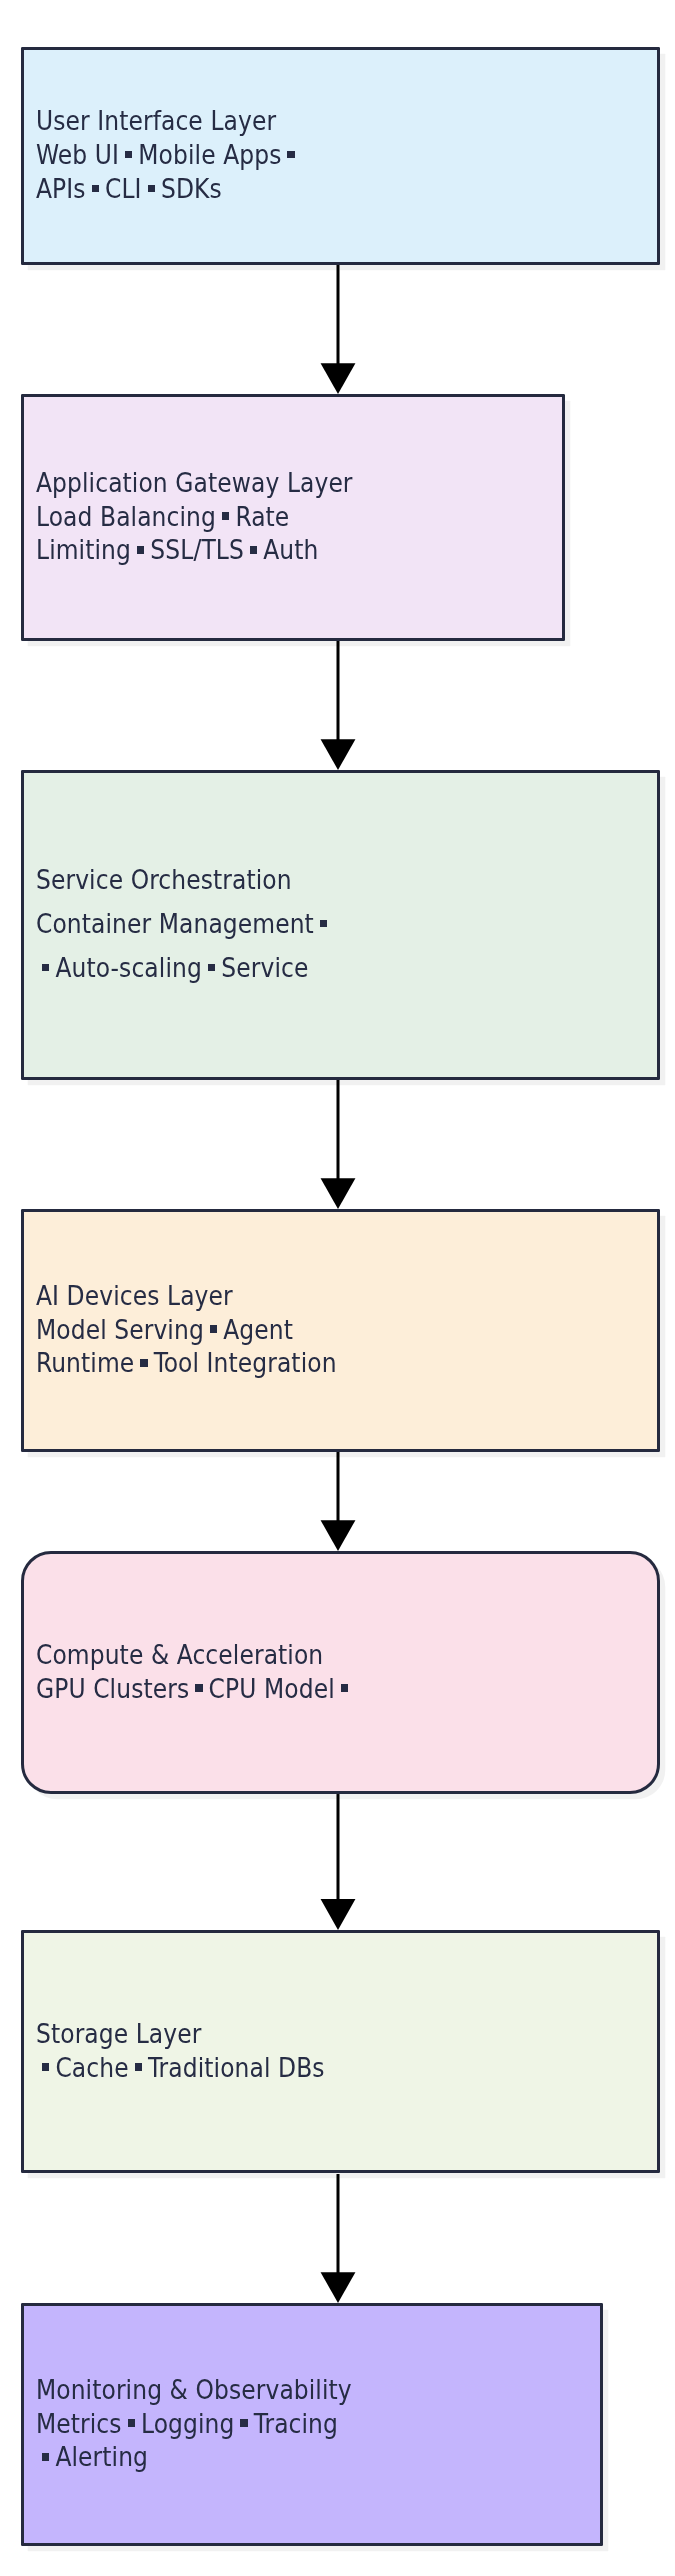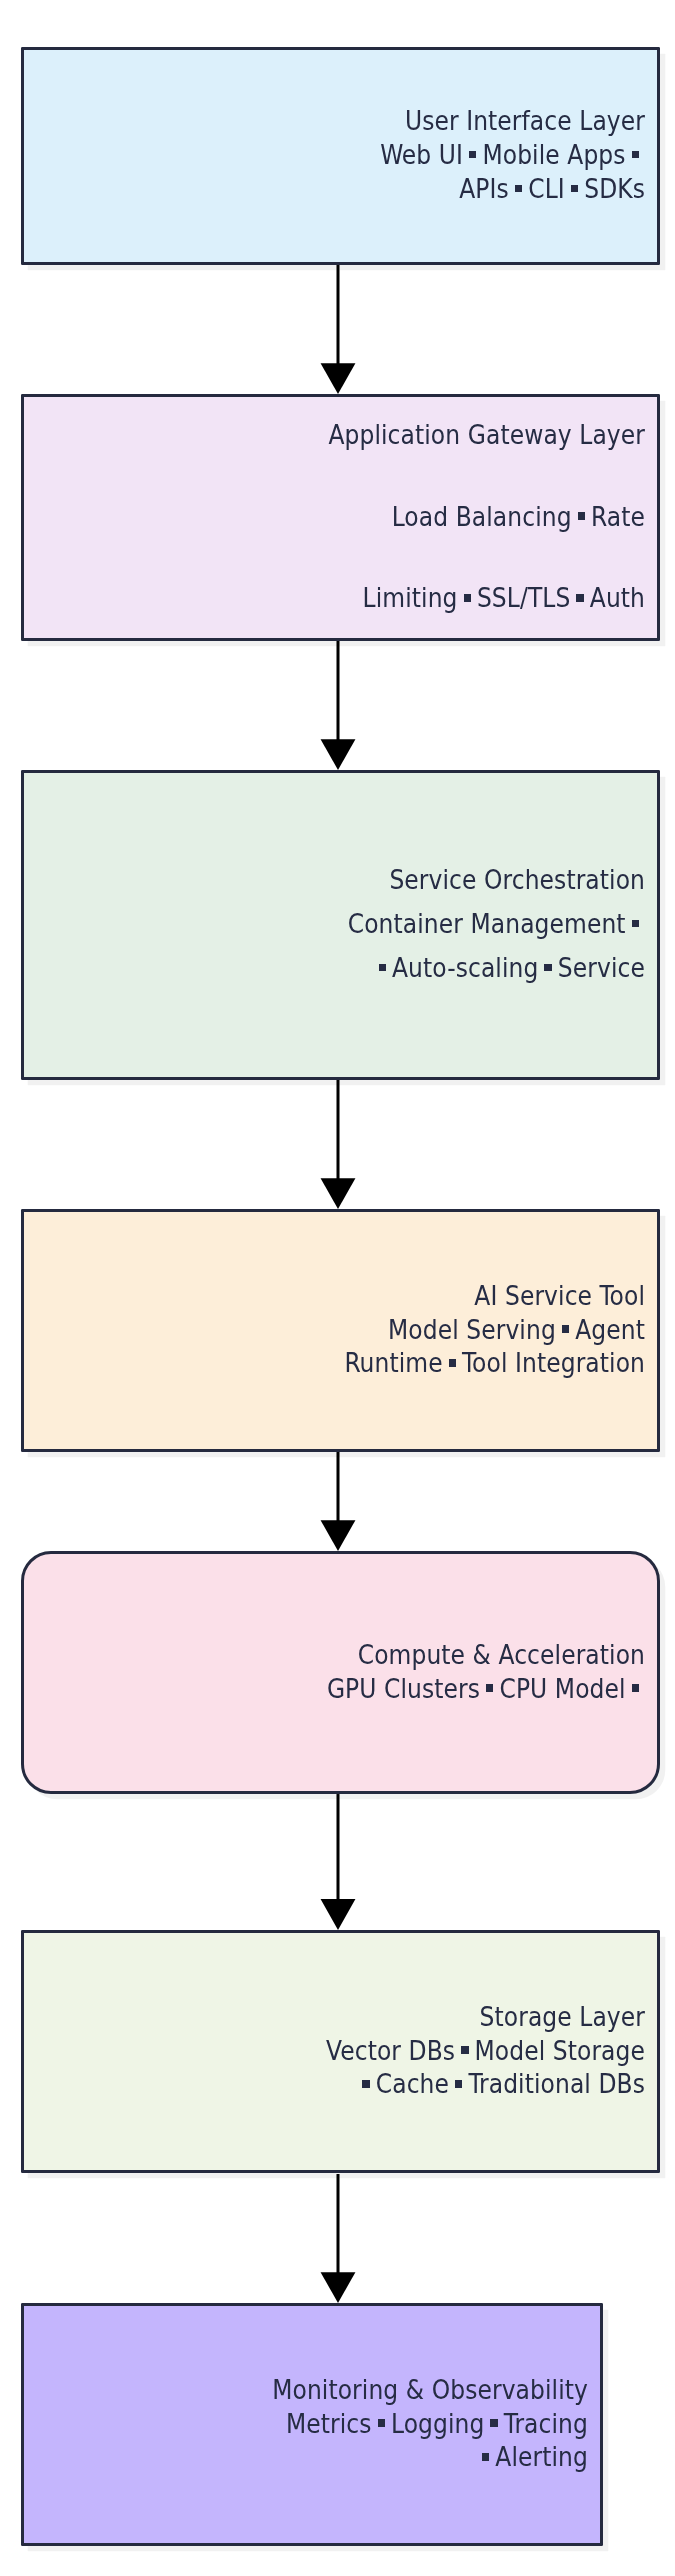--- a/index.html
+++ b/index.html
@@ -25,21 +25,21 @@
     left: 21px;
     width: 639px;
     box-sizing: border-box;
     border: 3.4px solid #252a3f;
     border-radius: 1.3px;
     box-shadow: 6px 6px 0 -0.7px rgba(0,0,0,0.055);
     display: flex;
     flex-direction: column;
     align-items: center;
     justify-content: center;
-    text-align: right;
+    text-align: left;
     color: #262c44;
     font-size: 26px;
     line-height: 1.30;
     letter-spacing: 0.1px;
     padding: 19px 12px;
   }
   .node .ln {
     display: block;
     width: 100%;
     white-space: nowrap;
@@ -108,42 +108,41 @@
       <svg width="676" height="129" viewBox="0 0 1007 192.5">
         <line x1="503.5" y1="0" x2="503.5" y2="148.5" stroke="#000000" stroke-width="4.5"></line>
         <polygon points="477.5,146.5 529.5,146.5 503.5,192.5" fill="#000000"></polygon>
       </svg>
     </div>
     <div class="node" id="node-0" style="background: rgb(220, 240, 251); border-color: rgb(37, 42, 63); color: rgb(38, 44, 68); top: 47px; height: 218px; left: 21px; width: 639px;">
       <span class="ln"><span>User Interface Layer</span></span>
       <span class="ln"><span>Web UI</span><span class="sep"></span><span>Mobile Apps</span><span class="sep"></span></span>
       <span class="ln"><span>APIs</span><span class="sep"></span><span>CLI</span><span class="sep"></span><span>SDKs</span></span>
     </div>
-    <div class="node" id="node-1" style="background: rgb(242, 228, 246); border-color: rgb(37, 42, 63); color: rgb(38, 44, 68); top: 394px; height: 247px; left: 21px; width: 639px; gap: 48px;">
+    <div class="node" id="node-1" style="background: rgb(242, 228, 246); border-color: rgb(37, 42, 63); color: rgb(38, 44, 68); top: 394px; height: 247px; left: 21px; width: 544px;">
       <span class="ln"><span>Application Gateway Layer</span></span>
       <span class="ln"><span>Load Balancing</span><span class="sep"></span><span>Rate</span></span>
       <span class="ln"><span>Limiting</span><span class="sep"></span><span>SSL/TLS</span><span class="sep"></span><span>Auth</span></span>
     </div>
     <div class="node" id="node-2" style="background: rgb(228, 240, 230); border-color: rgb(37, 42, 63); color: rgb(38, 44, 68); top: 770px; height: 310px; left: 21px; width: 639px; gap: 10px;">
       <span class="ln"><span>Service Orchestration</span></span>
       <span class="ln"><span>Container Management</span><span class="sep"></span></span>
       <span class="ln"><span class="sep"></span><span>Auto-scaling</span><span class="sep"></span><span>Service</span></span>
     </div>
     <div class="node" id="node-3" style="background: rgb(253, 238, 217); border-color: rgb(37, 42, 63); color: rgb(38, 44, 68); top: 1209px; height: 243px; left: 21px; width: 639px;">
-      <span class="ln"><span>AI Service Tool</span></span>
+      <span class="ln"><span>AI Devices Layer</span></span>
       <span class="ln"><span>Model Serving</span><span class="sep"></span><span>Agent</span></span>
       <span class="ln"><span>Runtime</span><span class="sep"></span><span>Tool Integration</span></span>
     </div>
     <div class="node" id="node-4" style="background: rgb(251, 224, 233); border-color: rgb(37, 42, 63); color: rgb(38, 44, 68); top: 1551px; height: 243px; left: 21px; width: 639px;">
       <span class="ln"><span>Compute &amp; Acceleration</span></span>
       <span class="ln"><span>GPU Clusters</span><span class="sep"></span><span>CPU Model</span><span class="sep"></span></span>
     </div>
     <div class="node" id="node-5" style="background: rgb(239, 245, 230); border-color: rgb(37, 42, 63); color: rgb(38, 44, 68); top: 1930px; height: 243px; left: 21px; width: 639px;">
       <span class="ln"><span>Storage Layer</span></span>
-      <span class="ln"><span>Vector DBs</span><span class="sep"></span><span>Model Storage</span></span>
       <span class="ln"><span class="sep"></span><span>Cache</span><span class="sep"></span><span>Traditional DBs</span></span>
     </div>
     <div class="node" id="node-6" style="background: #c4b5fd; border-color: rgb(37, 42, 63); color: rgb(38, 44, 68); top: 2303px; height: 243px; left: 21px; width: 582px;">
       <span class="ln"><span>Monitoring &amp; Observability</span></span>
       <span class="ln"><span>Metrics</span><span class="sep"></span><span>Logging</span><span class="sep"></span><span>Tracing</span></span>
       <span class="ln"><span class="sep"></span><span>Alerting</span></span>
     </div>
   </div>
 
 

